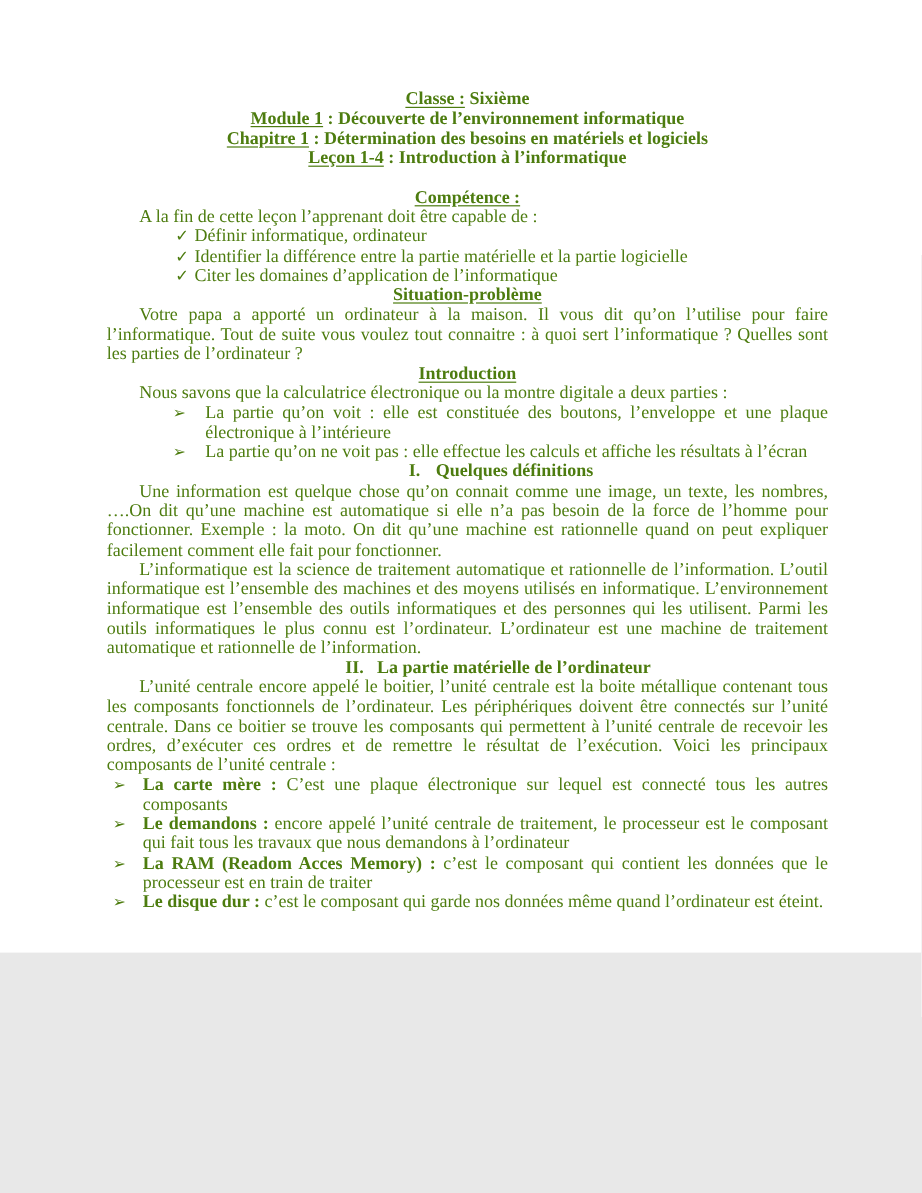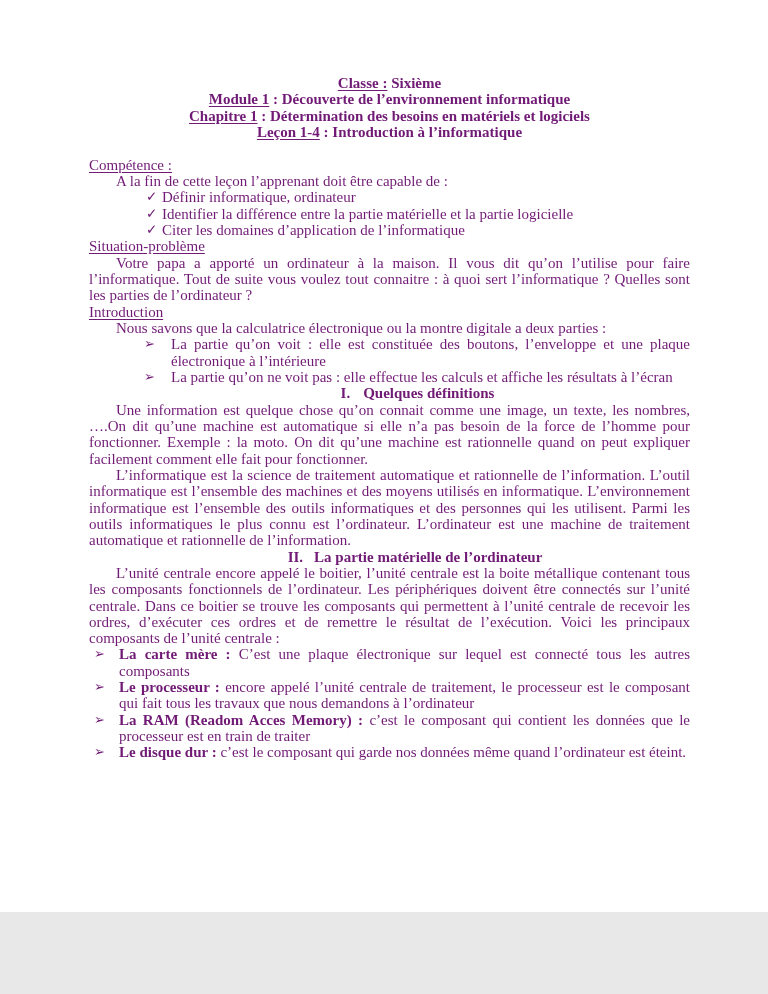--- a/index.html
+++ b/index.html
@@ -1,33 +1,33 @@
 <!DOCTYPE html>
 <html><head>
 <meta charset="utf-8">
 <style>
   html,body{margin:0;padding:0;background:#e8e8e8;}
   .page{
     position:relative;
-    width:768px;height:912px;
+    width:768px;height:794px;
     margin:0 auto;
     background:#ffffff;
     box-sizing:border-box;
     padding:75px 78px 0 89px;
     font-family:"Liberation Serif","DejaVu Serif",serif;
     font-size:15px;
     line-height:16.33px;
-    color:#701a75;
+    color:#4d7c0f;
     overflow:hidden;
   }
   .b{font-weight:bold;}
   .u{text-decoration:underline;text-underline-offset:2px;}
   .doc-header .hline{text-align:center;font-weight:bold;}
   .spacer{height:16.33px;}
-  .center-heading{text-align:left;font-weight:normal;}
+  .center-heading{text-align:center;font-weight:bold;}
   .para{margin:0;text-align:justify;text-indent:27px;}
   ul.clist{list-style:none;margin:0;padding:0;}
   .clist li{position:relative;text-align:justify;}
   .clist .marker{position:absolute;top:0;}
   .checks li{padding-left:73px;}
   .checks .marker{left:57px;font-size:13.5px;}
   .arrows li{padding-left:82px;}
   .arrows .marker{left:55px;font-size:13px;}
   .tight li{padding-left:30px;}
   .tight .marker{left:5px;font-size:13px;}
@@ -75,21 +75,21 @@
 
   <div class="num-heading h-def"><span>I.</span><span class="ht">Quelques définitions</span></div>
   <p class="para">Une information est quelque chose qu’on connait comme une image, un texte, les nombres, ….On dit qu’une machine est automatique si elle n’a pas besoin de la force de l’homme pour fonctionner. Exemple : la moto. On dit qu’une machine est rationnelle quand on peut expliquer facilement comment elle fait pour fonctionner.</p>
   <p class="para">L’informatique est la science de traitement automatique et rationnelle de l’information. L’outil informatique est l’ensemble des machines et des moyens utilisés en informatique. L’environnement informatique est l’ensemble des outils informatiques et des personnes qui les utilisent. Parmi les outils informatiques le plus connu est l’ordinateur. L’ordinateur est une machine de traitement automatique et rationnelle de l’information.</p>
 
   <div class="num-heading h-mat"><span>II.</span><span class="ht">La partie matérielle de l’ordinateur</span></div>
 
   <p class="para">L’unité centrale encore appelé le boitier, l’unité centrale est la boite métallique contenant tous les composants fonctionnels de l’ordinateur. Les périphériques doivent être connectés sur l’unité centrale. Dans ce boitier se trouve les composants qui permettent à l’unité centrale de recevoir les ordres, d’exécuter ces ordres et de remettre le résultat de l’exécution. Voici les principaux composants de l’unité centrale :</p>
   <ul class="clist arrows tight">
     <li><span class="marker">➢</span><span class="b">La carte mère :</span><span> C’est une plaque électronique sur lequel est connecté tous les autres composants</span></li>
-    <li><span class="marker">➢</span><span class="b">Le processeur :</span><span> encore appelé l’unité centrale de traitement, le processeur est le composant qui fait tous les travaux que nous demandons à l’ordinateur</span></li>
+    <li><span class="marker">➢</span><span class="b">Le demandons :</span><span> encore appelé l’unité centrale de traitement, le processeur est le composant qui fait tous les travaux que nous demandons à l’ordinateur</span></li>
     <li><span class="marker">➢</span><span class="b">La RAM (Readom Acces Memory) :</span><span> c’est le composant qui contient les données que le processeur est en train de traiter</span></li>
     <li><span class="marker">➢</span><span class="b">Le disque dur :</span><span> c’est le composant qui garde nos données même quand l’ordinateur est éteint.</span></li>
   </ul>
 
   <div class="page-number">1</div>
   <div class="doc-footer">Cours Sixième ; Proposé par Feussi Fotsing</div>
 
 </div>
 
 </body></html>

